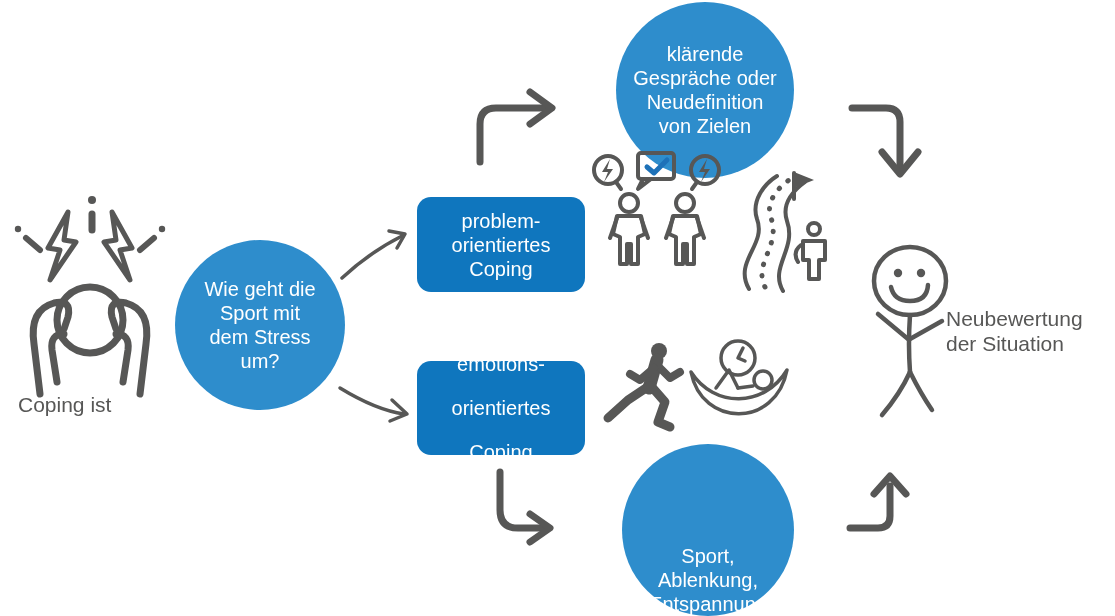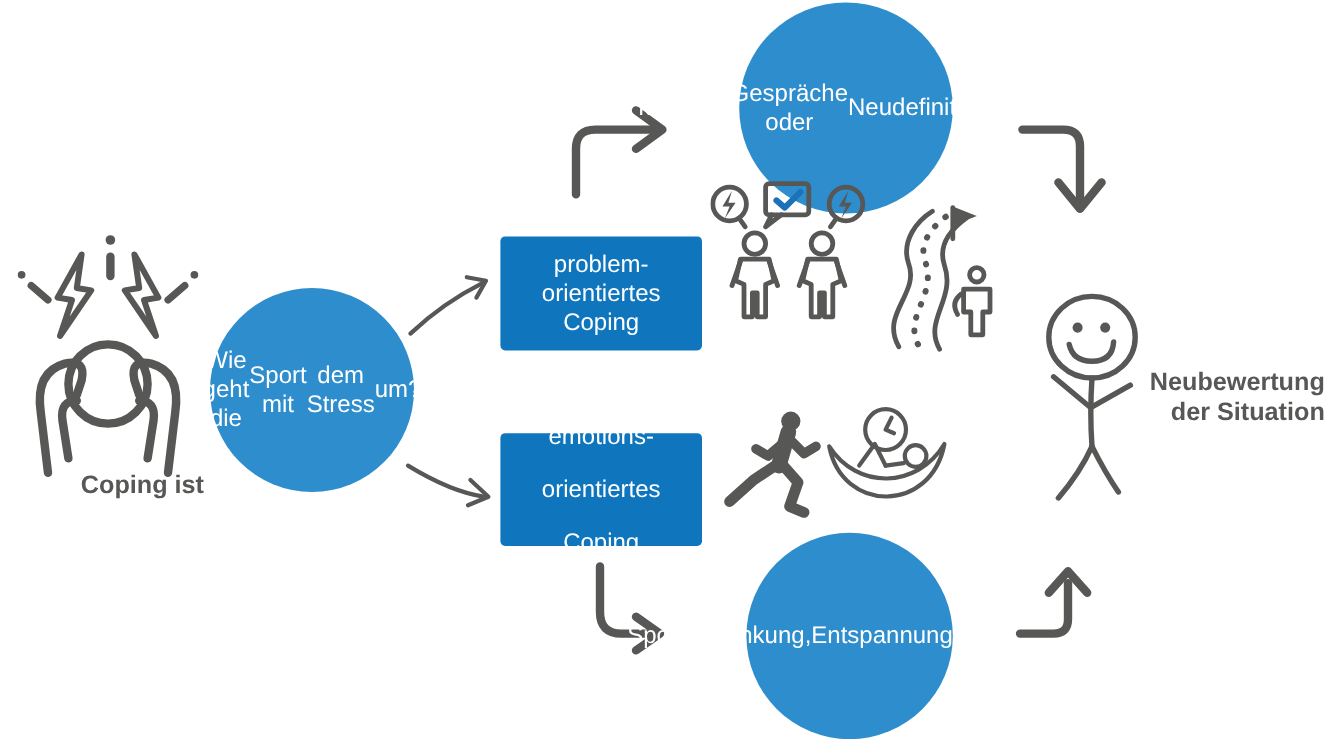--- a/index.html
+++ b/index.html
@@ -3,31 +3,31 @@
 <meta charset="utf-8">
 <style>
   html,body{margin:0;padding:0;background:#fff;}
   .stage{
     position:relative;width:1115px;height:616px;background:#ffffff;
     font-family:"Liberation Sans","DejaVu Sans",sans-serif;overflow:hidden;
   }
   .abs{position:absolute;}
   .circle{
     border-radius:50%;background:#2E8DCC;color:#fff;
-    display:flex;flex-direction:row;align-items:center;justify-content:center;
-    text-align:center;
-  }
-  .box{
-    border-radius:4px;background:#0F76BE;color:#fff;
     display:flex;flex-direction:column;align-items:center;justify-content:center;
     text-align:center;
   }
+  .box{
+    border-radius:14px;background:#0F76BE;color:#fff;
+    display:flex;flex-direction:column;align-items:center;justify-content:center;
+    text-align:center;
+  }
   .node-text{font-size:20px;line-height:24px;font-weight:400;}
   .gray-label{
-    color:#575756;font-weight:bold;font-size:21px;line-height:25px;text-align:right;
+    color:#575756;font-weight:normal;font-size:21px;line-height:25px;text-align:left;
   }
   svg{display:block;}
 </style>
 </head>
 <body>
 
 <div class="stage">
 
   <svg class="abs" style="left:10px;top:188px;" width="160" height="212" viewBox="0 0 160 212">
     <g stroke="#575756" fill="none" stroke-linecap="round" stroke-linejoin="round">

